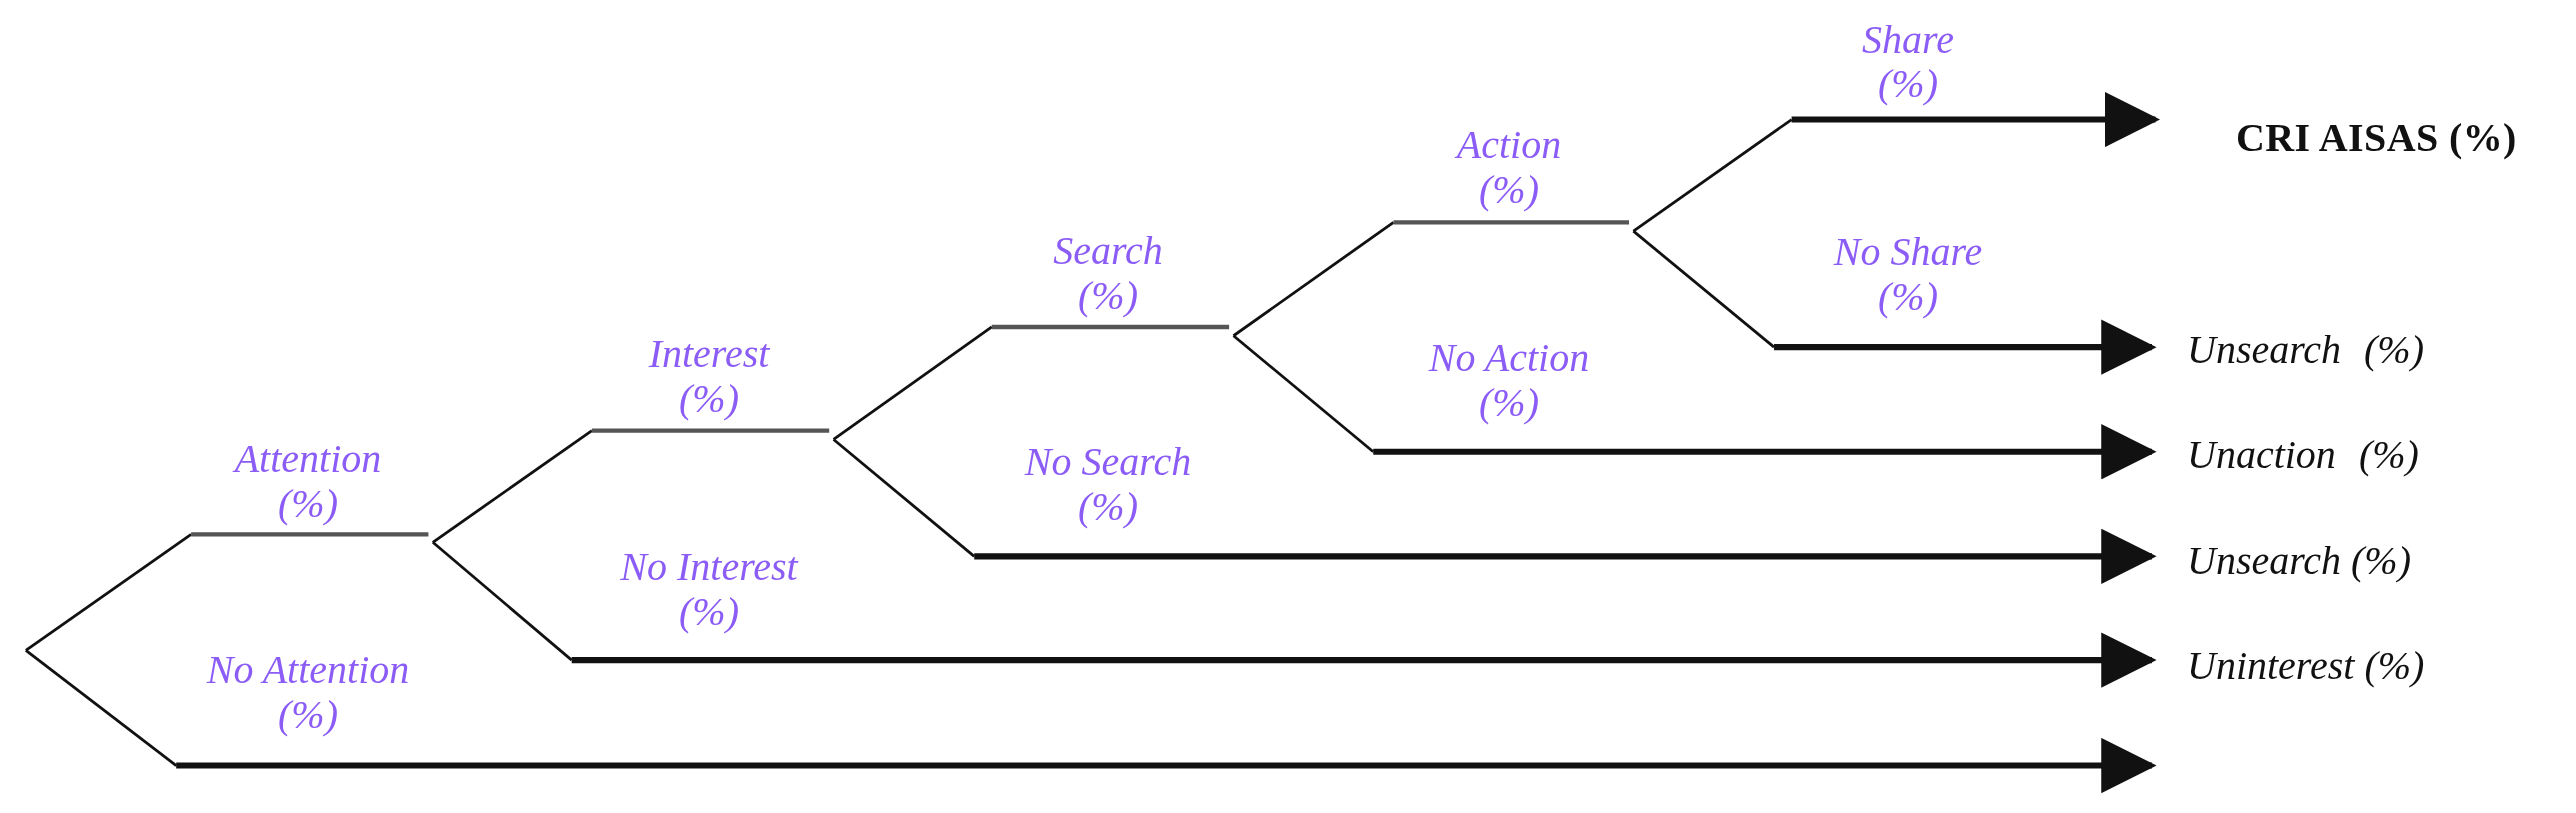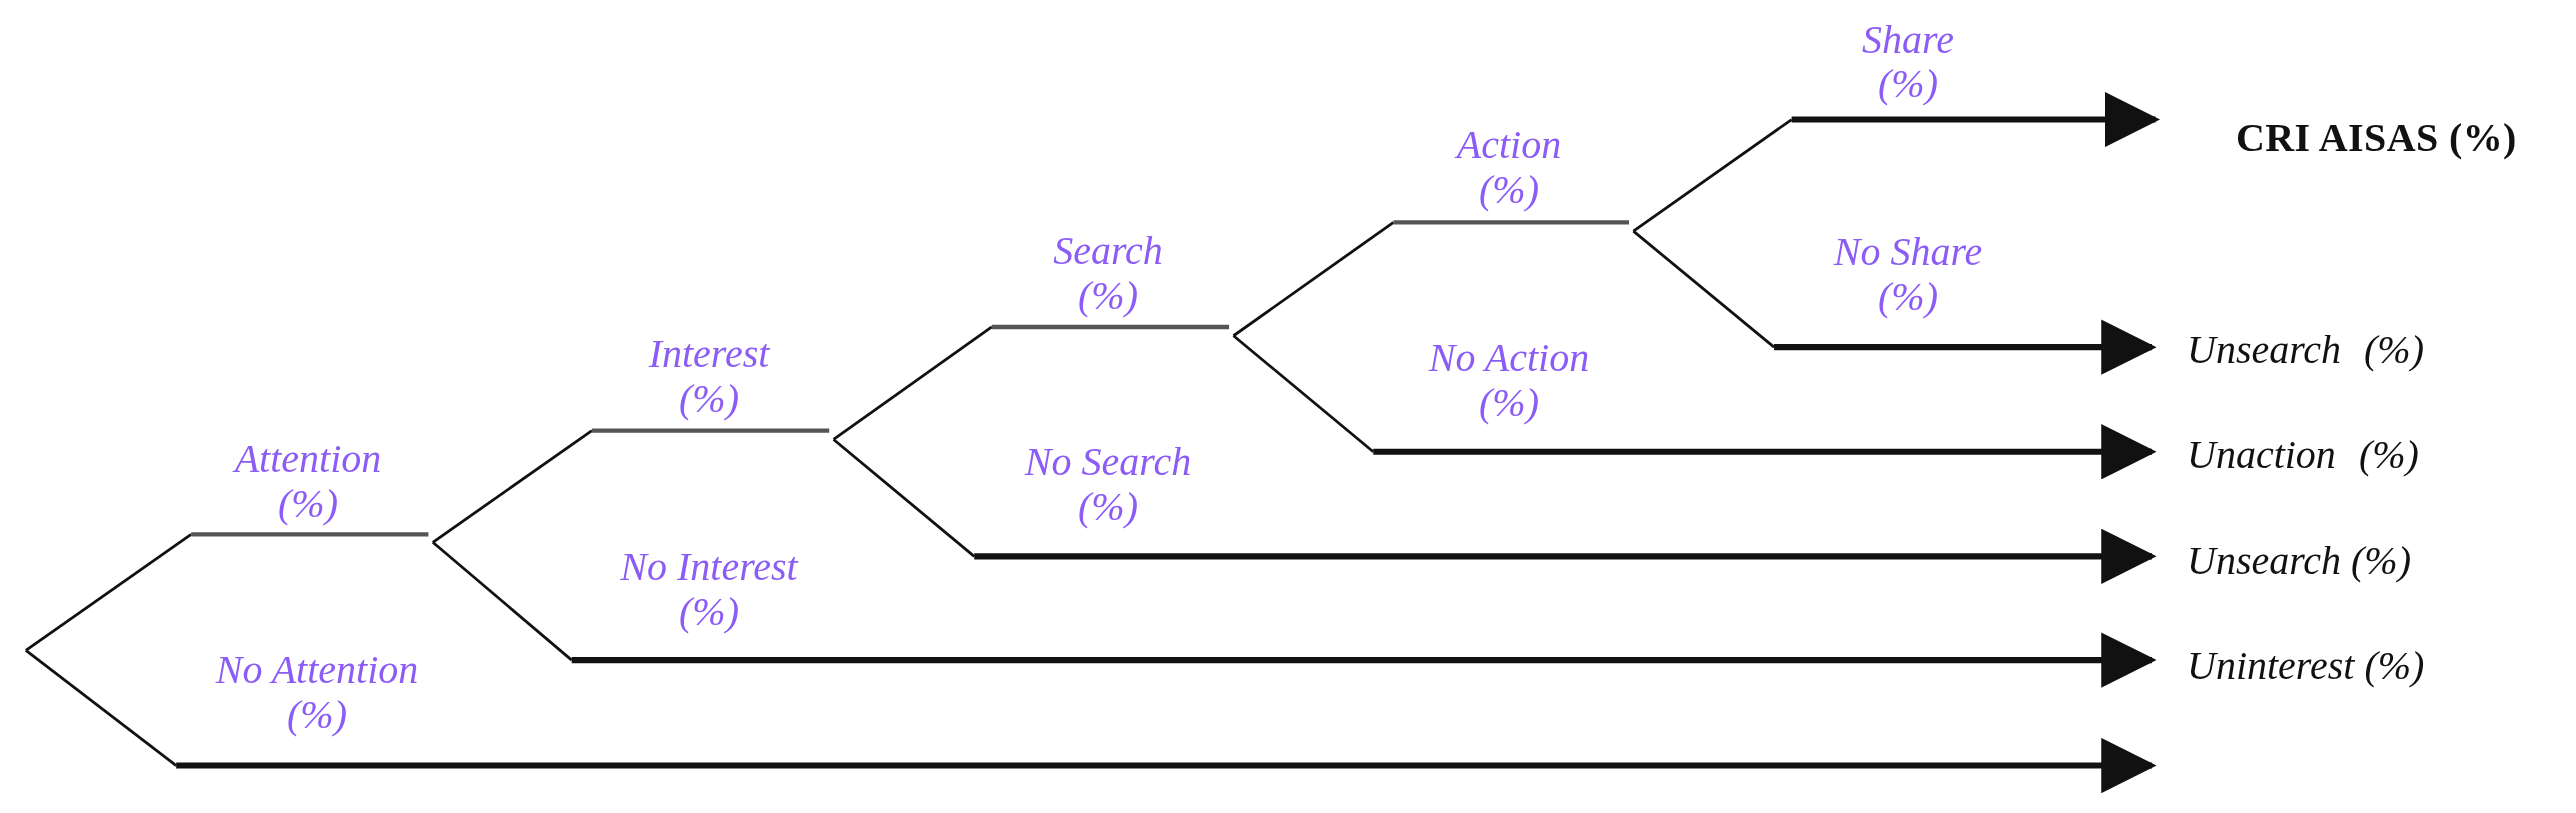--- a/index.html
+++ b/index.html
@@ -99,21 +99,21 @@
 
     <path d="M 1858,263 L 2018,395" fill="none" stroke="#111111" stroke-width="3.2"></path>
     <path d="M 2018,395 L 2448,395" fill="none" stroke="#111111" stroke-width="7" marker-end="url(#arrow)"></path>
   </svg>
 
   <div class="branch-label" style="left:308px; top:437px;">
     <span>Attention</span>
     <span class="lbl-pct">(%)</span>
   </div>
 
-  <div class="branch-label" style="left:317px; top:648px;">
+  <div class="branch-label" style="left:308px; top:648px;">
     <span>No Attention</span>
     <span class="lbl-pct">(%)</span>
   </div>
 
   <div class="branch-label" style="left:709px; top:332px;">
     <span>Interest</span>
     <span class="lbl-pct">(%)</span>
   </div>
 
   <div class="branch-label" style="left:709px; top:545px;">

